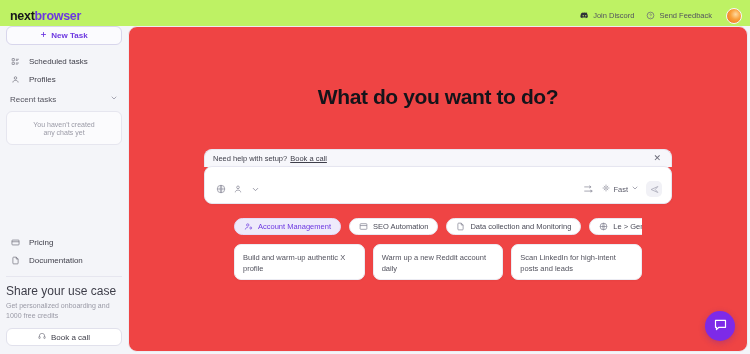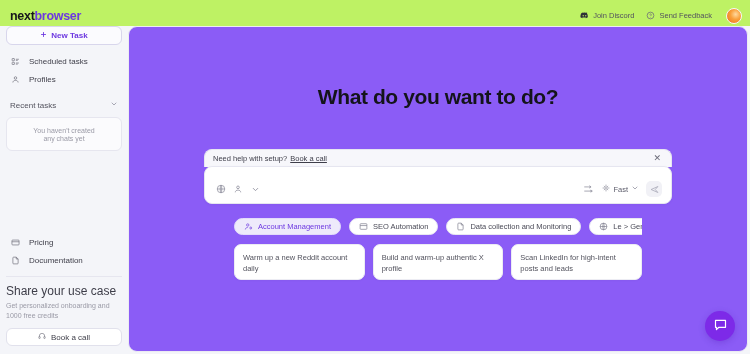--- a/index.html
+++ b/index.html
@@ -54,21 +54,21 @@
     cursor: pointer; margin-bottom: 7px;
   }
   .nav-item {
     display: flex; align-items: center; gap: 8px;
     height: 18px; padding: 0 4px; border-radius: 5px;
     font-size: 8px; color: #3e3e49; cursor: pointer;
   }
   .nav-item .ico { width: 11px; display: flex; align-items: center; justify-content: center; color: #6b6b78; }
   .recent-head {
     display: flex; align-items: center; justify-content: space-between;
-    height: 18px; padding: 0 4px; margin-top: 8px;
+    height: 18px; padding: 0 4px; margin-top: 2px;
     font-size: 8px; color: #53535e; cursor: pointer; gap: 48px;
   }
   .recent-box {
     margin-top: 3px; border: 1px solid #e6e6ef; border-radius: 6px;
     background: #fbfbfd; height: 34px;
     display: flex; flex-direction: column; align-items: center; justify-content: center;
     gap: 1px;
   }
   .recent-box span { font-size: 7px; color: #9a9aa6; }
   .sb-spacer { flex: 1; }
@@ -82,21 +82,21 @@
   .bookcall-btn {
     display: flex; align-items: center; justify-content: center; gap: 5px;
     height: 18px; border-radius: 6px;
     border: 1px solid #e1e1ec; background: #ffffff;
     font-size: 8px; color: #3e3e49; cursor: pointer;
   }
 
   
   .main {
     flex: 1; min-width: 0;
-    background: #8b5cf6;
+    background: #ef4444;
     border: 1px solid #ececf3;
     border-radius: 9px;
     position: relative;
     display: flex; flex-direction: column; align-items: center;
     overflow: hidden;
   }
   .headline {
     font-size: 21px; font-weight: 700; color: #14141a;
     margin-top: 58px; letter-spacing: -0.4px;
   }
@@ -401,22 +401,22 @@
             <svg width="9" height="9" viewBox="0 0 24 24" fill="none" stroke="currentColor" stroke-width="1.8">
               <circle cx="12" cy="12" r="9"></circle>
               <path d="M3 12h18M12 3c2.5 2.6 2.5 15.4 0 18M12 3c-2.5 2.6-2.5 15.4 0 18"></path>
             </svg>
           </span>
           <span>Le &gt; Gen</span>
         </div>
       </div>
 
       <div class="cards">
+        <div class="card">Build and warm-up authentic X profile</div>
         <div class="card">Warm up a new Reddit account daily</div>
-        <div class="card">Build and warm-up authentic X profile</div>
         <div class="card">Scan LinkedIn for high-intent posts and leads</div>
       </div>
 
       <div class="chat-fab">
         <span>
           <svg width="15" height="15" viewBox="0 0 24 24" fill="none" stroke="#ffffff" stroke-width="1.9" stroke-linejoin="round">
             <path d="M4 5.5h16v11H9.5L5.5 20v-3.5H4z"></path>
           </svg>
         </span>
       </div>

